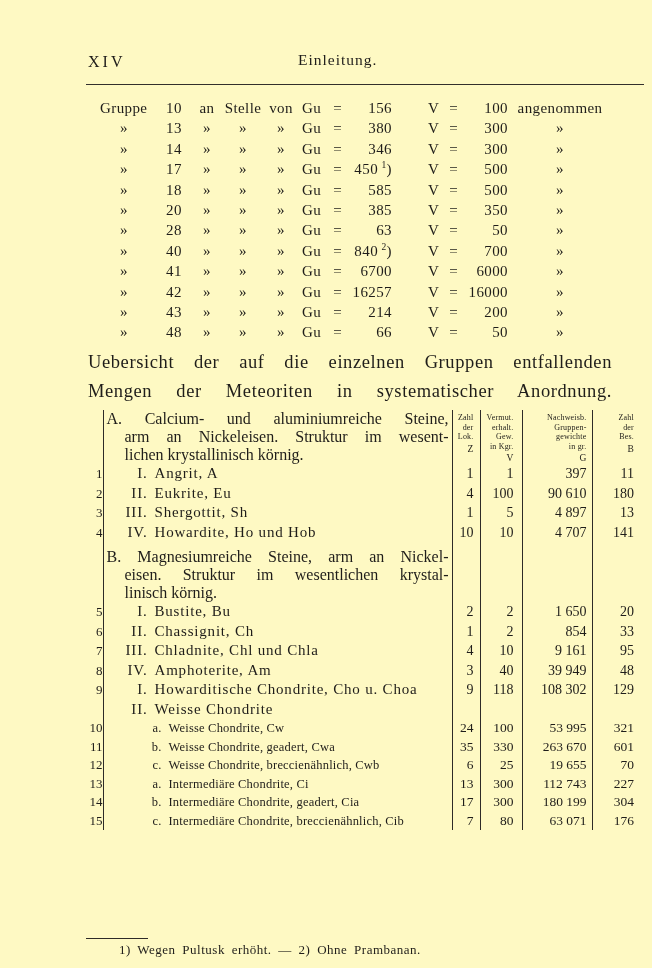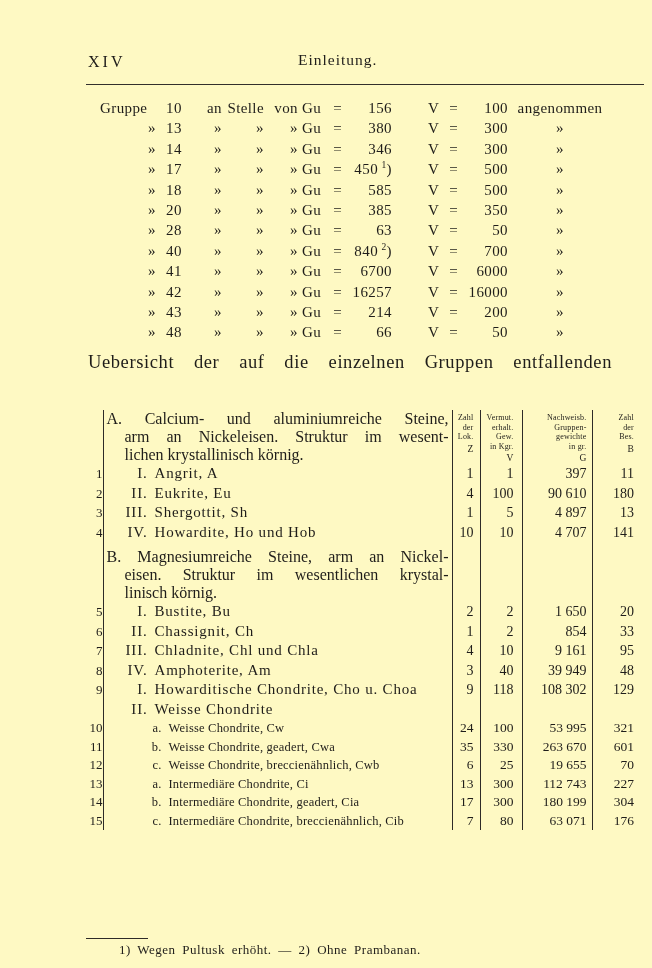--- a/index.html
+++ b/index.html
@@ -9,21 +9,21 @@
   
   .page-number{position:absolute;left:88px;top:53px;font-size:16px;letter-spacing:3px;}
   .running-title{position:absolute;left:298px;top:51px;font-size:15.5px;letter-spacing:1px;}
   .header-rule{position:absolute;left:86px;top:84px;width:558px;border-top:1.6px solid #33302c;}
 
   
   .intro-table{position:absolute;left:92px;top:100px;font-size:15px;letter-spacing:.4px;}
   .intro-row{display:grid;grid-template-columns:64px 36px 30px 42px 34px 50px 48px 28px 40px 48px 96px;height:20.4px;align-items:baseline;}
   .ic{white-space:nowrap;}
   .c1{padding-left:8px;}
-  .c1.ditto,.cen{text-align:right;padding-left:0;}
+  .c1.ditto,.cen{text-align:center;padding-left:0;}
   .numc{text-align:center;}
   .gul,.vl{display:flex;justify-content:space-between;padding:0 6px 0 4px;}
   .gval,.vval{text-align:right;padding-right:4px;}
   .ang{text-align:center;}
   sup{font-size:9.5px;vertical-align:super;line-height:0;}
 
   
   .heading{position:absolute;left:88px;top:348px;width:524px;font-size:18.5px;letter-spacing:.6px;line-height:29px;}
   .heading-line{text-align:justify;text-align-last:justify;white-space:nowrap;}
 
@@ -296,20 +296,21 @@
           <span>V</span>
           <span>=</span>
         </div>
         <div class="ic vval">50</div>
         <div class="ic ang cen">»</div>
       </div>
     </div>
 
   <div class="heading">
     <div class="heading-line">Uebersicht der auf die einzelnen Gruppen entfallenden</div>
+    <div class="heading-line">Mengen der Meteoriten in systematischer Anordnung.</div>
   </div>
 
   <table class="ovt">
     <colgroup>
       <col style="width:17px">
       <col style="width:349px">
       <col style="width:28px">
       <col style="width:42px">
       <col style="width:70px">
       <col style="width:50px">

